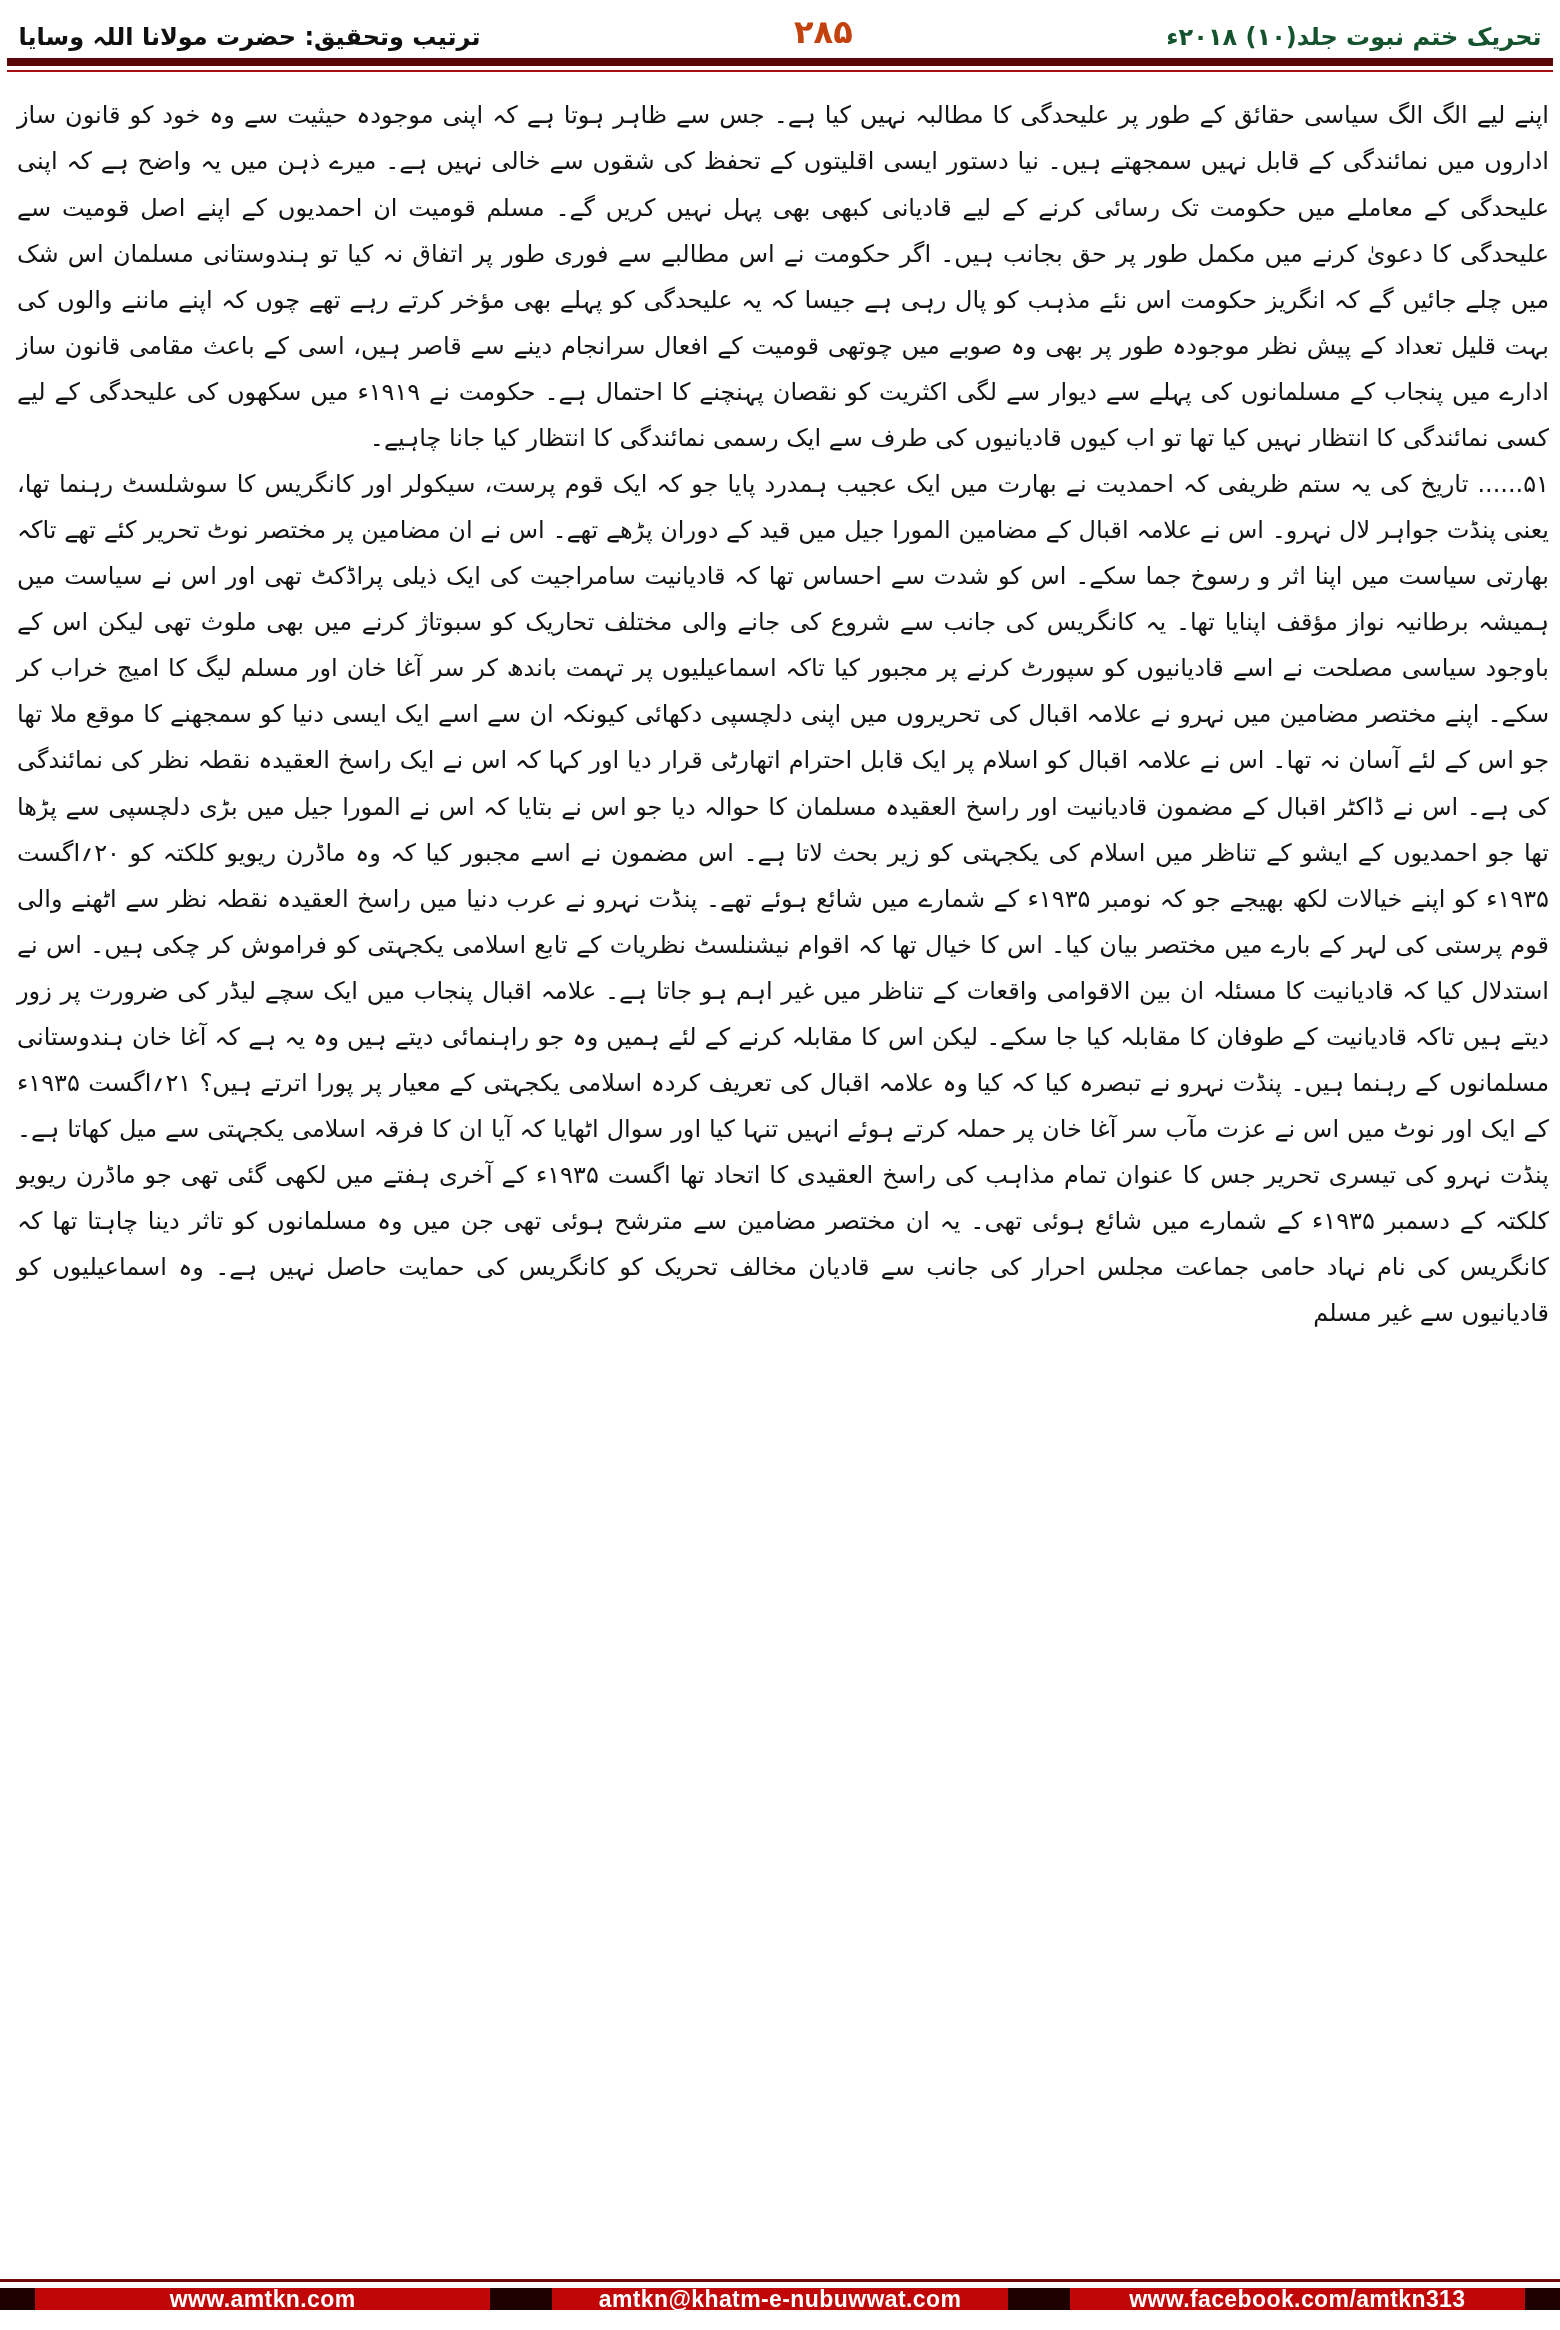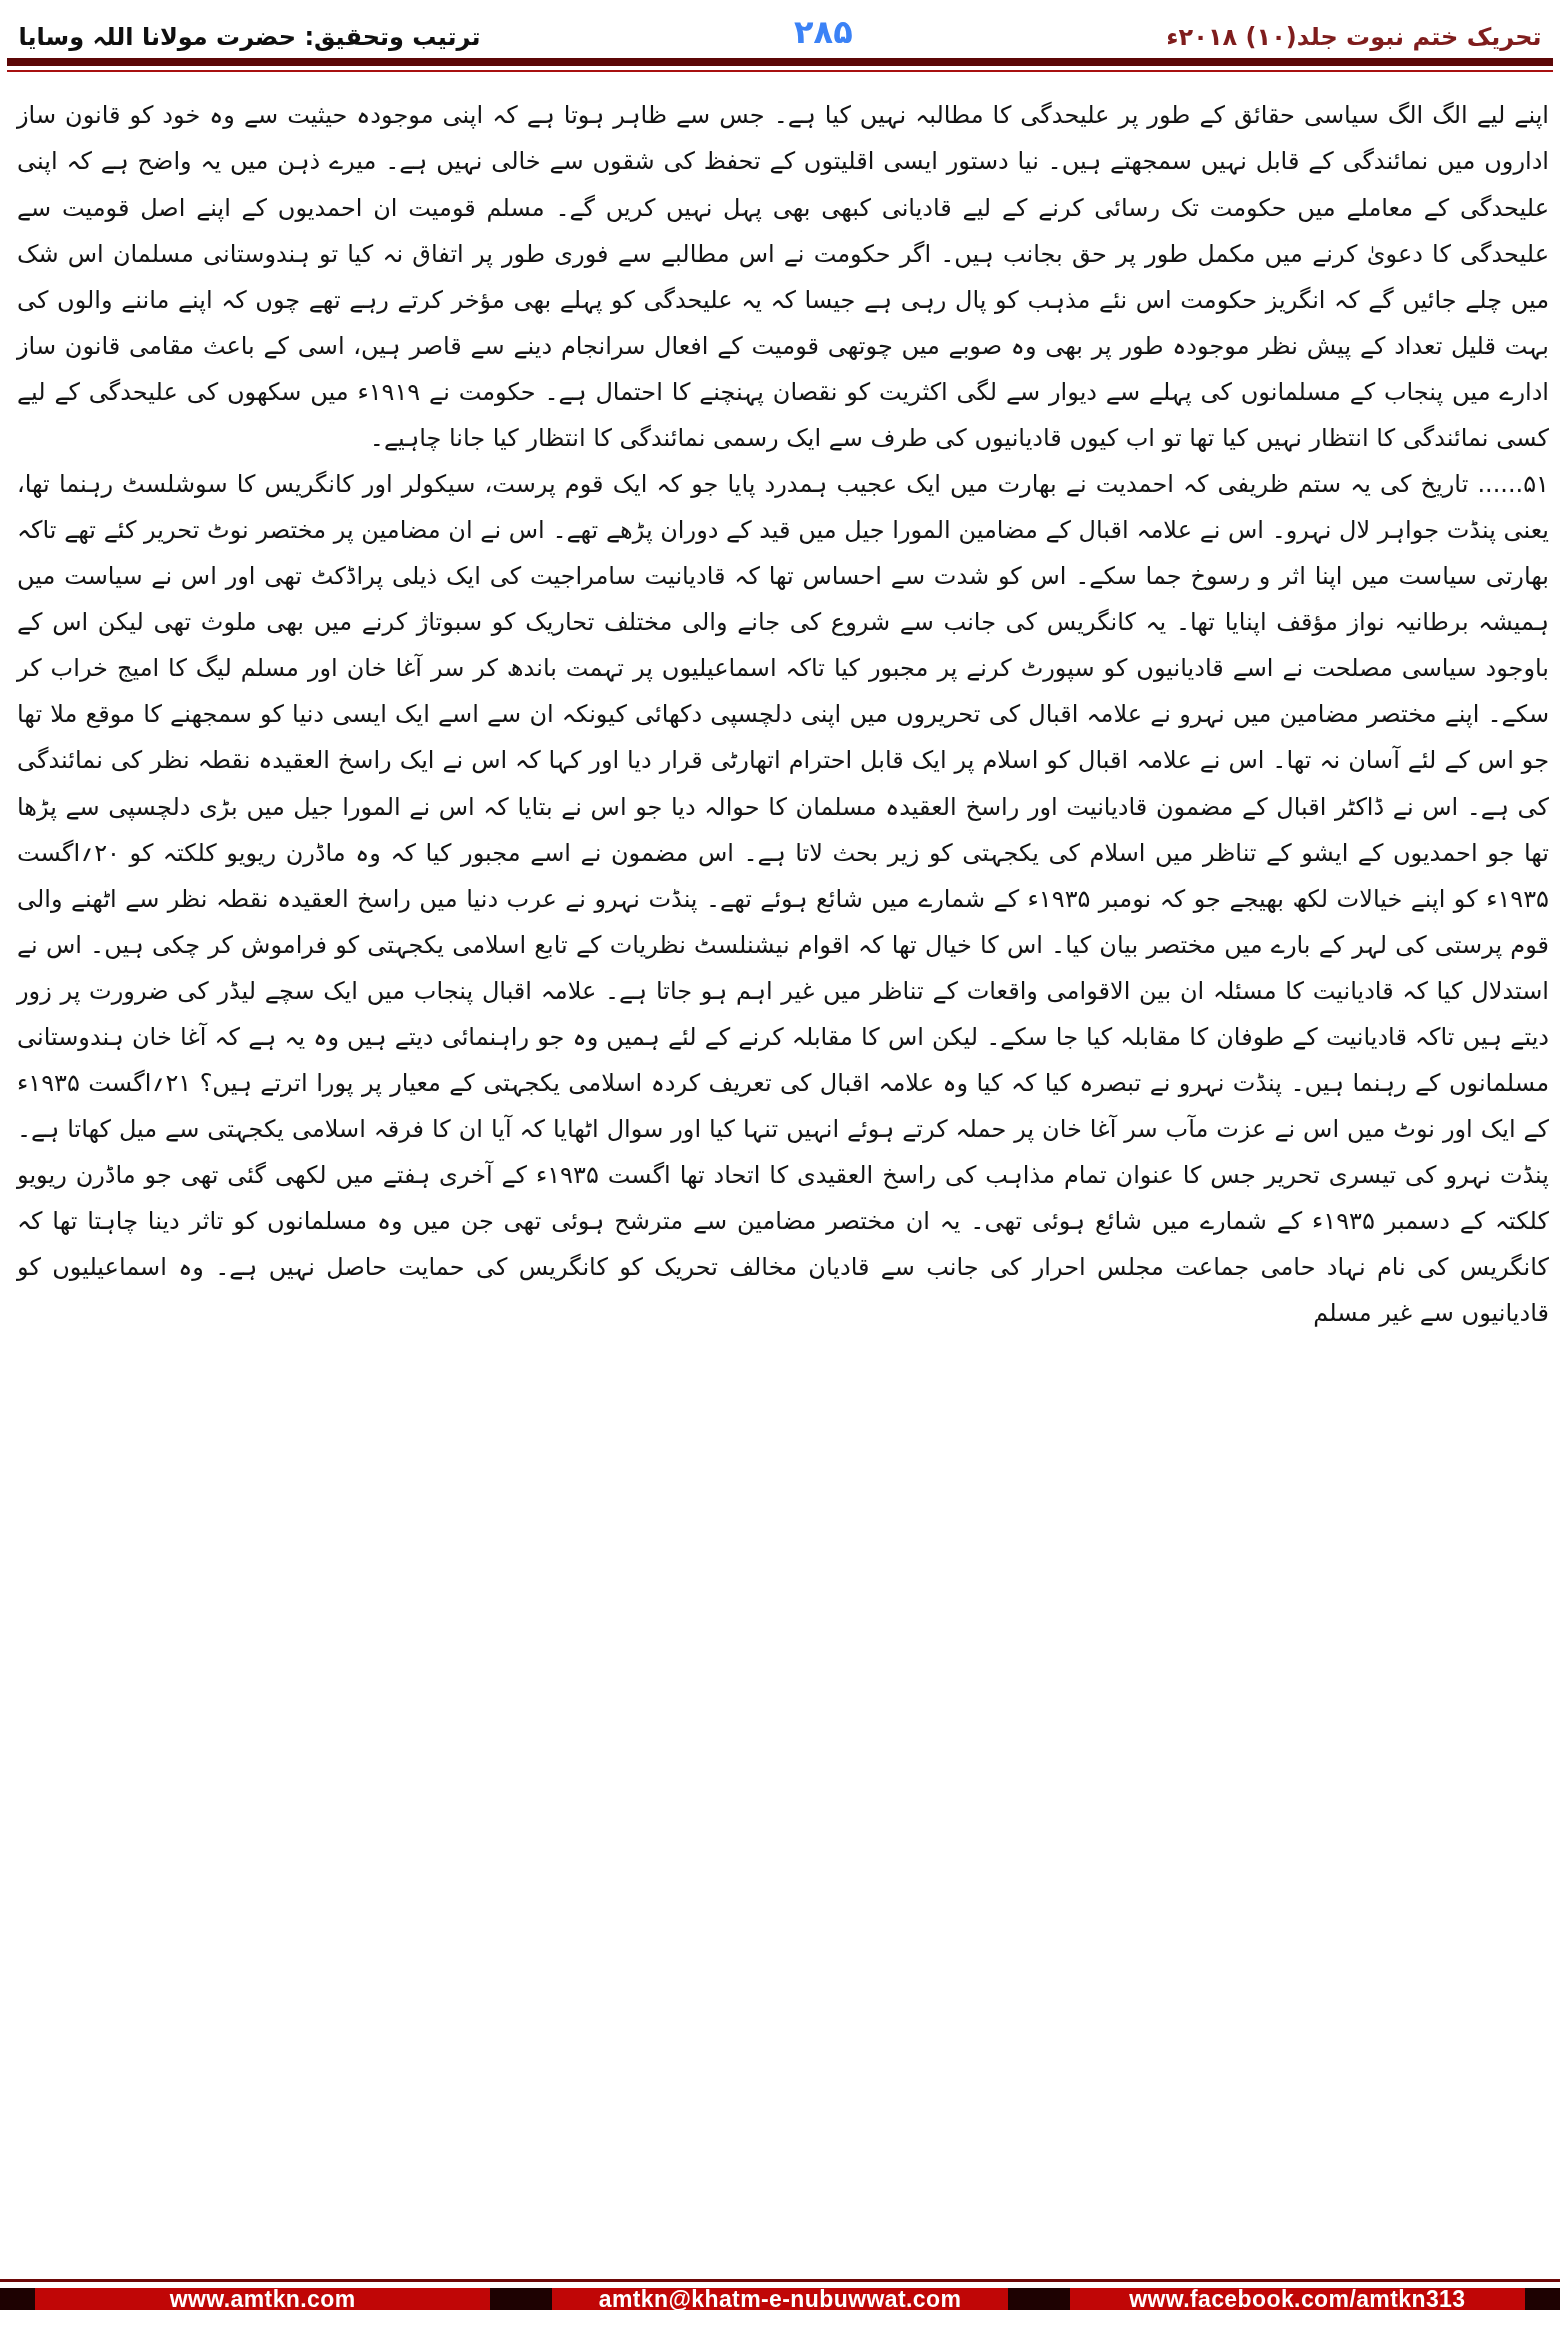--- a/index.html
+++ b/index.html
@@ -21,27 +21,27 @@
   .header {
     direction: rtl;
     display: flex;
     justify-content: space-between;
     align-items: flex-end;
     padding: 13.4px 18.5px 6.7px 18.5px;
   }
   .header .book-title {
     font-size: 24px;
     font-weight: bold;
-    color: #7f1d1d;
+    color: #14532d;
     white-space: nowrap;
   }
   .header .page-number {
     font-size: 32px;
     font-weight: bold;
-    color: #3b82f6;
+    color: #c2410c;
   }
   .header .editor-credit {
     font-size: 24px;
     font-weight: bold;
     color: #101010;
     white-space: nowrap;
   }
   
   .rule-wrap { padding: 0 6.7px; }
   .rule-thick {

